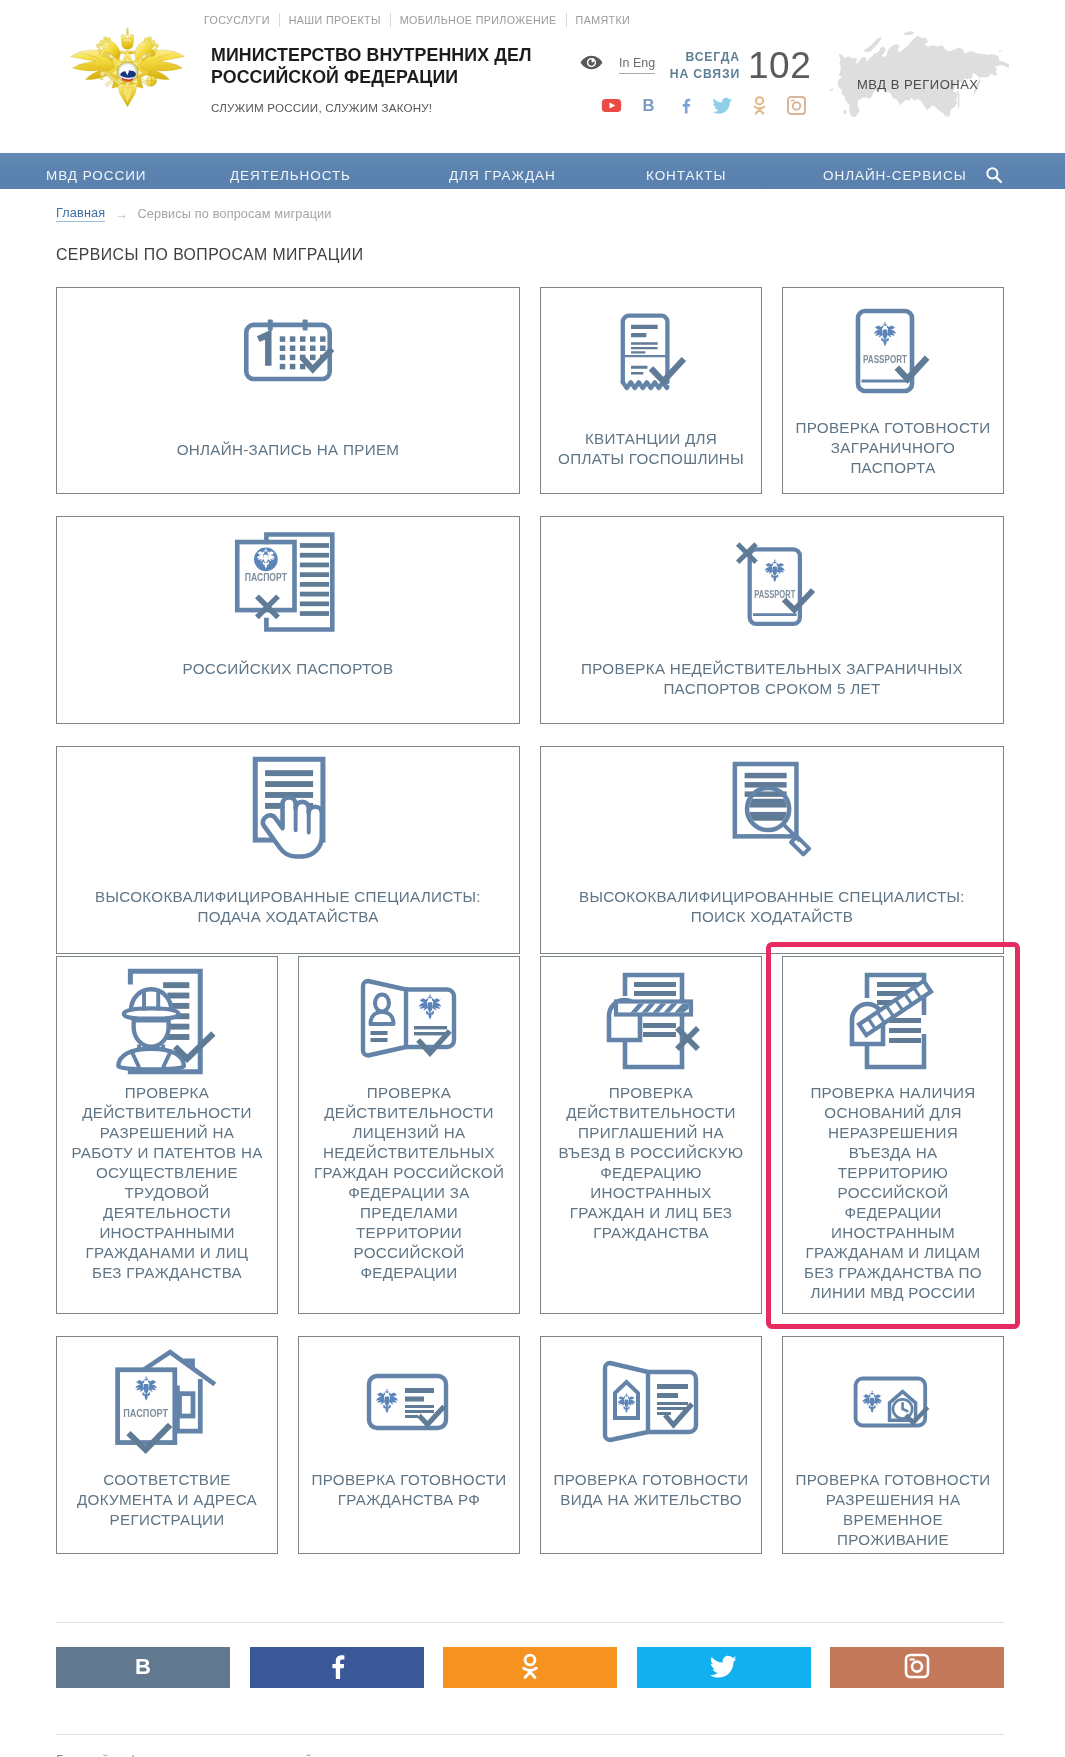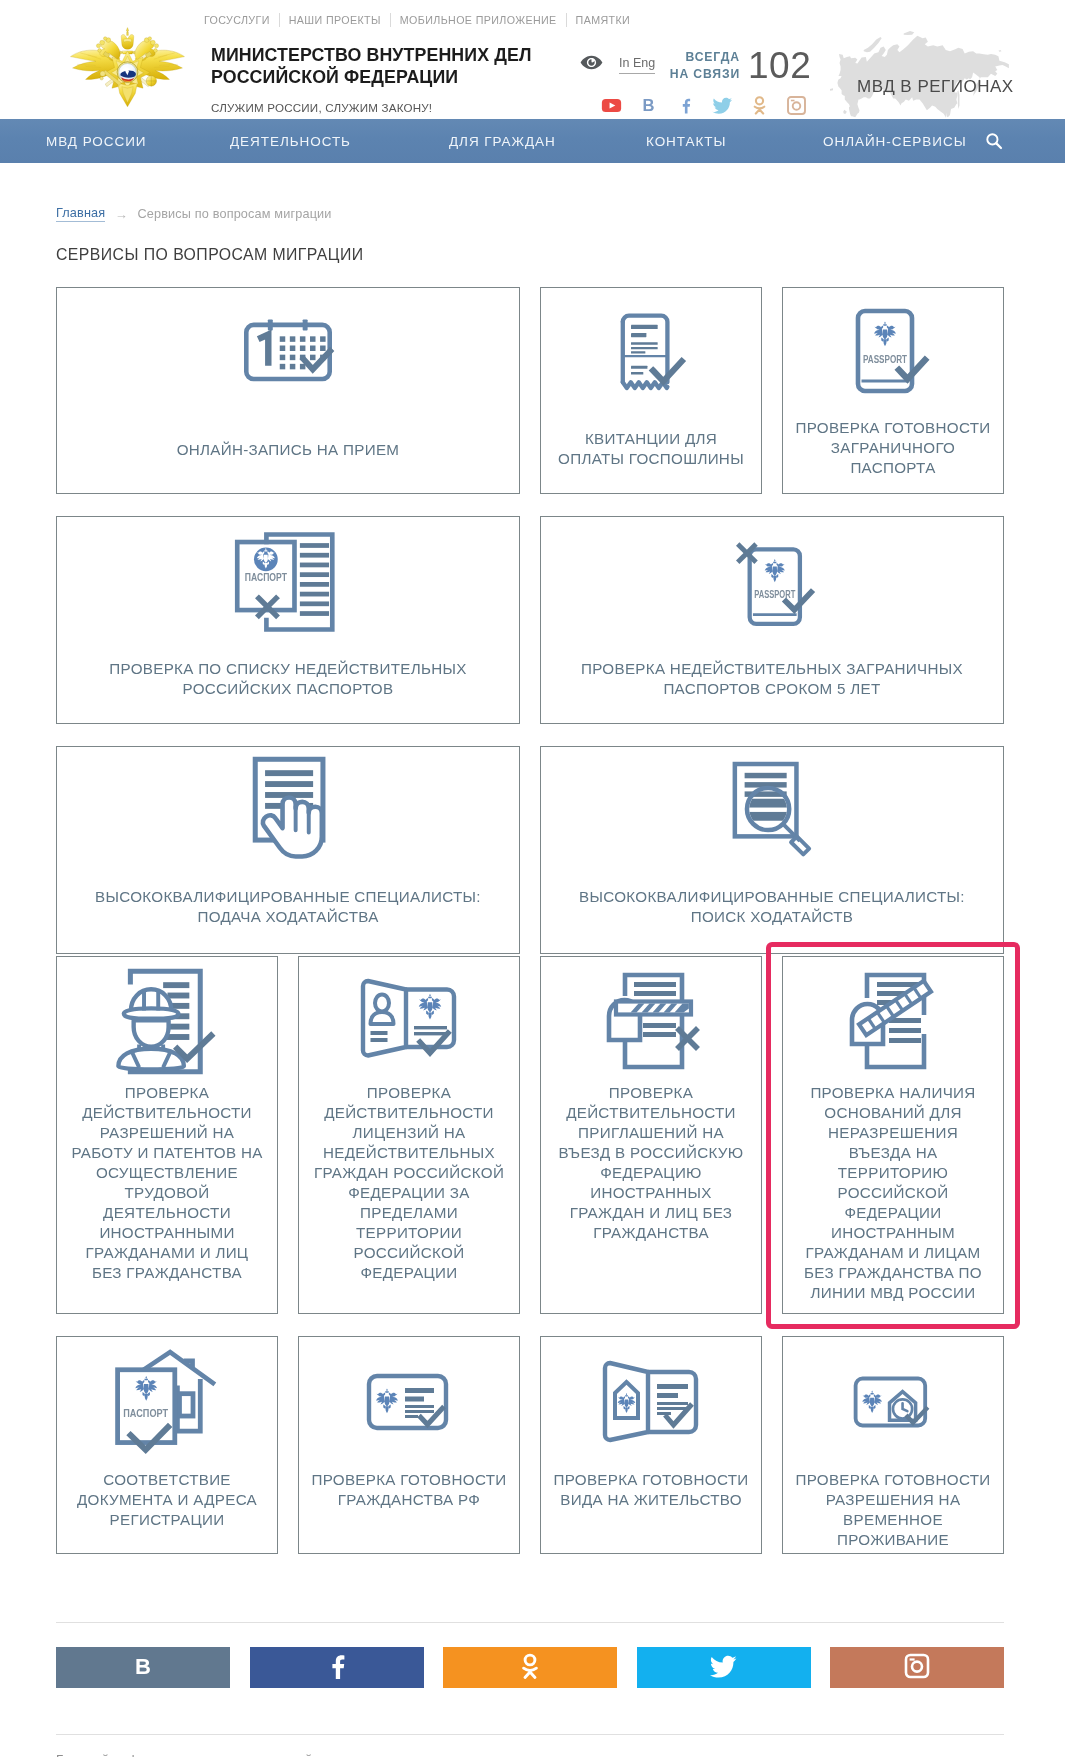--- a/index.html
+++ b/index.html
@@ -7,21 +7,21 @@
   html,body{margin:0;padding:0;}
   body{
     width:1065px;height:1757px;overflow:hidden;
     background:#ffffff;
     font-family:"Liberation Sans",sans-serif;
     color:#333;
   }
   .page{position:relative;width:1065px;height:1757px;background:#fff;}
 
   
-  .header{position:relative;height:119px;background:#fff;}
+  .header{position:relative;height:153px;background:#fff;}
   .emblem{position:absolute;left:70px;top:26px;width:113px;height:82px;}
   .toplinks{position:absolute;left:204px;top:13px;display:flex;align-items:center;
     font-size:10.7px;letter-spacing:.38px;color:#a3a3a3;font-weight:400;}
   .toplinks a{color:#9a9a9a;text-decoration:none;white-space:nowrap;}
   .toplinks .sep{display:inline-block;width:1px;height:14px;background:#dadada;margin:0 9px;}
   .ministry{position:absolute;left:211px;top:45px;font-size:17.8px;font-weight:bold;
     letter-spacing:.1px;line-height:21.8px;color:#1c1c1c;white-space:nowrap;}
   .slogan{position:absolute;left:211px;top:101px;font-size:11.6px;letter-spacing:.2px;
     color:#555;white-space:nowrap;}
 
@@ -32,25 +32,25 @@
     font-size:12.2px;line-height:17px;letter-spacing:.85px;text-align:right;width:72px;
     white-space:nowrap;}
   .phone102{position:absolute;left:748px;top:45px;font-size:37px;color:#5b5b5b;
     font-family:"Liberation Sans",sans-serif;font-weight:400;letter-spacing:0.5px;
     line-height:42px;}
 
   .socials{position:absolute;left:601px;top:95px;display:flex;gap:0;align-items:center;}
   .socials .s{width:21px;height:21px;margin-right:16px;display:block;}
 
   .mapbox{position:absolute;left:829px;top:31px;width:182px;height:102px;}
-  .maplabel{position:absolute;left:857px;top:77px;font-size:17px;color:#4a4a4a;
+  .maplabel{position:absolute;left:857px;top:77px;font-size:13px;color:#4a4a4a;
     letter-spacing:.5px;white-space:nowrap;}
 
   
-  .nav{position:relative;height:44px;
+  .nav{position:relative;height:36px;
     background:linear-gradient(to bottom,#6389b4 0%,#5c83b0 45%,#5a80ad 100%);
     display:flex;align-items:center;}
   .nav .item{color:#f0f5fa;font-size:13.5px;letter-spacing:.95px;font-weight:400;
     position:absolute;top:15px;white-space:nowrap;text-decoration:none;}
   .nav .searchbtn{position:absolute;left:985px;top:13px;width:18px;height:18px;}
 
   
   .crumbs{position:absolute;left:56px;top:206px;font-size:12.7px;color:#a5a5a5;
     display:flex;align-items:center;letter-spacing:.15px;}
   .crumbs a{color:#3d6fa4;text-decoration:none;border-bottom:1px solid #a3bcd6;padding-bottom:1px;}
@@ -394,21 +394,20 @@
                 <rect x="61" y="65" width="27" height="4.4"></rect>
                 <rect x="61" y="74" width="27" height="4.4"></rect>
               </g> 
               <g stroke="#5f7b96" stroke-width="5" stroke-linecap="square"> 
                 <path d="M23 62 L39 78"></path>
                 <path d="M39 62 L23 78"></path>
               </g> 
             </svg>
           </span>
           <span class="lbl" style="top: 142px;">
-            <span class="ln">ПРОВЕРКА ПО СПИСКУ НЕДЕЙСТВИТЕЛЬНЫХ</span>
             <span class="ln">РОССИЙСКИХ ПАСПОРТОВ</span>
           </span>
         </a>
         <a class="card" style="width: 464px; height: 208px;">
           <span class="ic" style="top: 14px; height: 102px;">
             <svg viewBox="-6 -4 86 90" width="80" height="84"> 
               <g fill="none" stroke="#6384a8" stroke-width="4.6"> 
                 <rect x="13" y="6" width="54" height="80" rx="7"></rect> 
                 <path d="M16.5 76 L63.5 76" stroke-width="3"></path>
               </g> 

